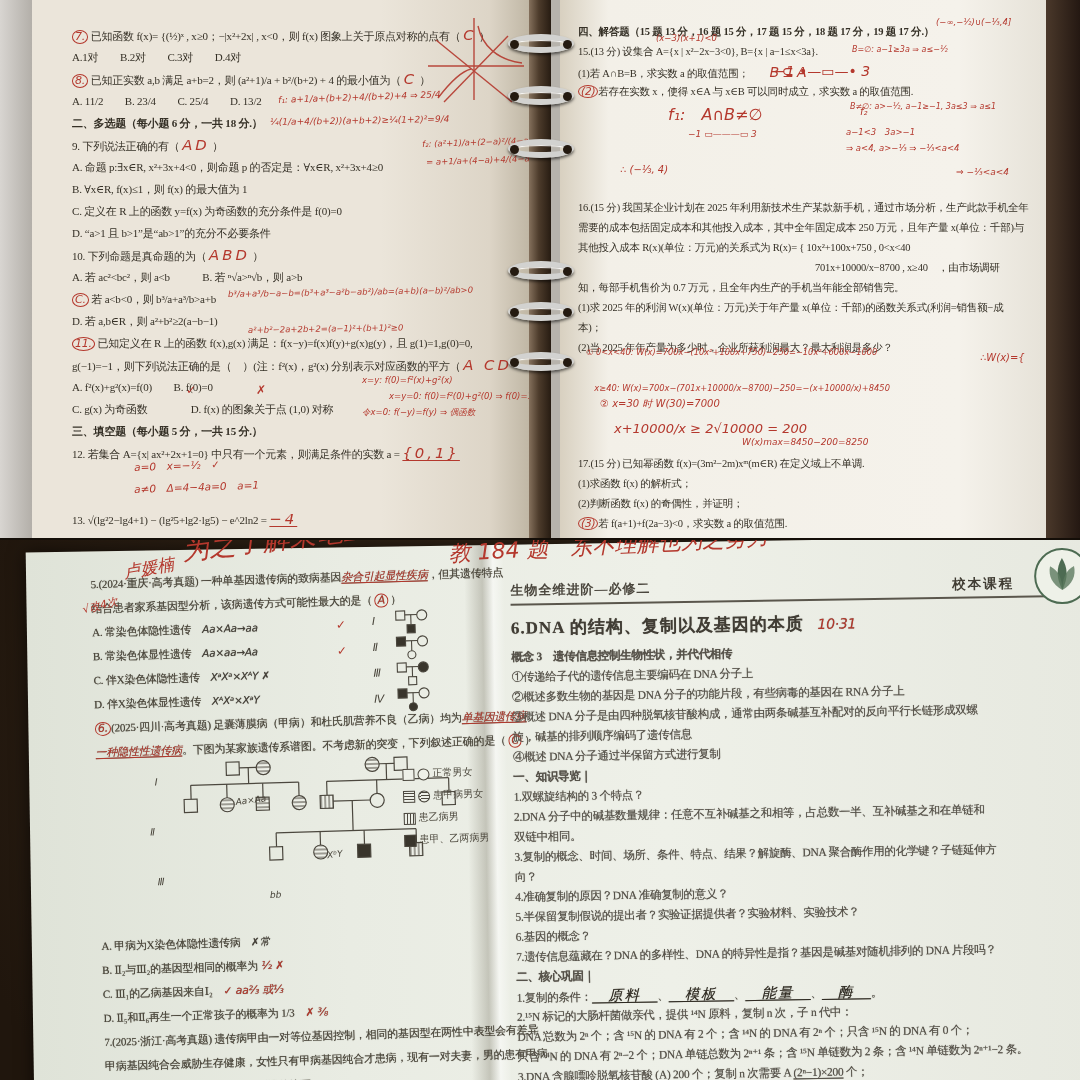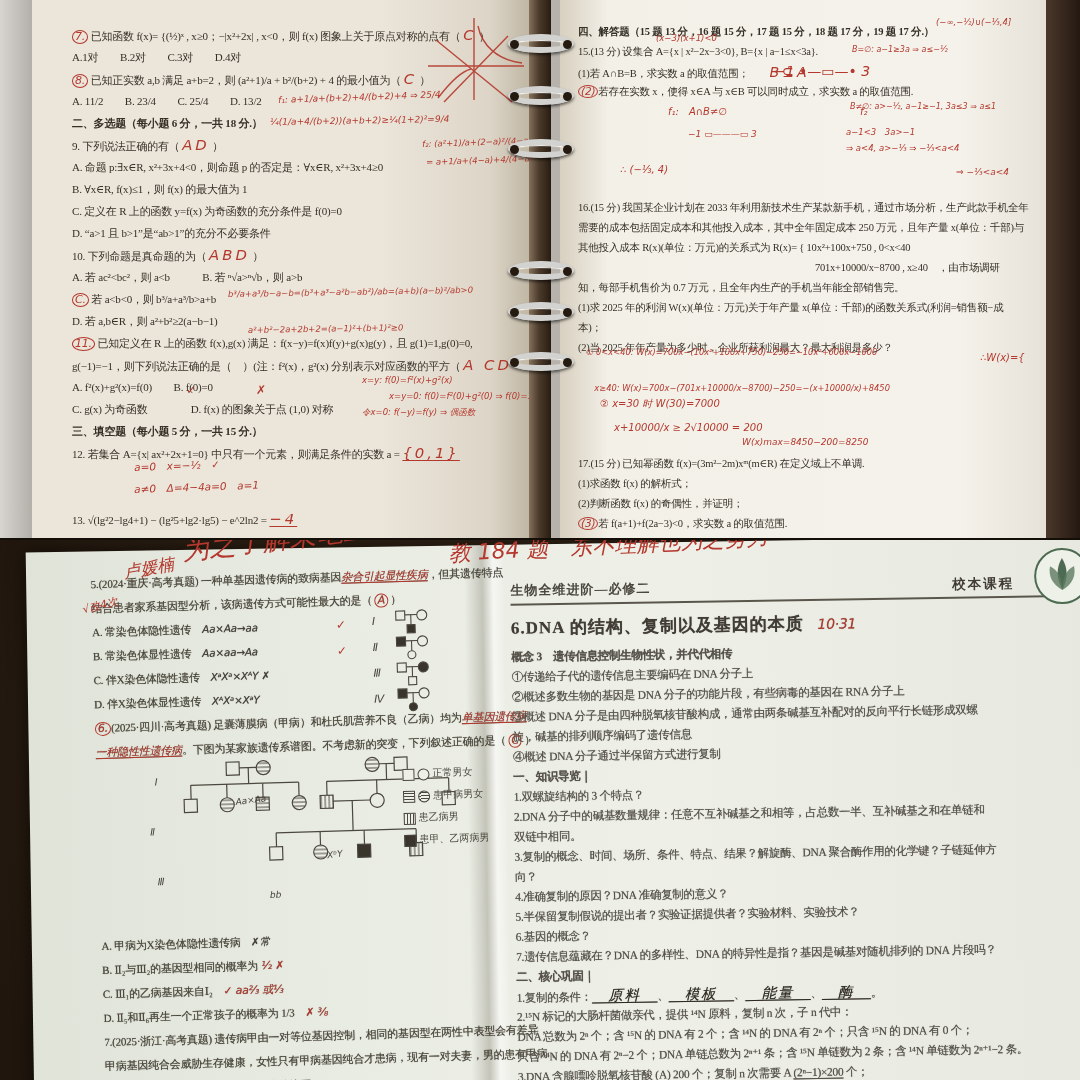--- a/index.html
+++ b/index.html
@@ -122,51 +122,51 @@
         <div class="scr" style="left: 102px; top: 484px; font-size: 10.5px; transform: rotate(-2deg);">a≠0　Δ=4−4a=0　a=1</div>
       </div>
 
     <div class="page-right">
       <div class="lines">
           <div class="tline sect"><span class="c-p">四、解答题（15 题 13 分，16 题 15 分，17 题 15 分，18 题 17 分，19 题 17 分.）</span></div>
           <div class="tline"><span class="c-p">15.(13 分) 设集合 A={x | x²−2x−3&lt;0}, B={x | a−1≤x&lt;3a}.</span></div>
           <div class="tline"><span class="c-p">(1)若 A∩B=B，求实数 a 的取值范围；　　</span><span class="c-r c-big">B⊆A</span></div>
           <div class="tline"><span class="c-r c-circ">(2)</span><span class="c-p">若存在实数 x，使得 x∈A 与 x∈B 可以同时成立，求实数 a 的取值范围.</span></div>
           <div class="tline" style="height: 96px;"></div>
-          <div class="tline"><span class="c-p">16.(15 分) 我国某企业计划在 2033 年利用新技术生产某款新手机，通过市场分析，生产此款手机全年</span></div>
+          <div class="tline"><span class="c-p">16.(15 分) 我国某企业计划在 2025 年利用新技术生产某款新手机，通过市场分析，生产此款手机全年</span></div>
           <div class="tline"><span class="c-p">需要的成本包括固定成本和其他投入成本，其中全年固定成本 250 万元，且年产量 x(单位：千部)与</span></div>
           <div class="tline"><span class="c-p">其他投入成本 R(x)(单位：万元)的关系式为 R(x)= { 10x²+100x+750 , 0&lt;x&lt;40</span></div>
           <div class="tline"><span class="c-p">　　　　　　　　　　　　　　　　　　　　　　　701x+10000/x−8700 , x≥40　，由市场调研</span></div>
           <div class="tline"><span class="c-p">知，每部手机售价为 0.7 万元，且全年内生产的手机当年能全部销售完。</span></div>
           <div class="tline"><span class="c-p">(1)求 2025 年的利润 W(x)(单位：万元)关于年产量 x(单位：千部)的函数关系式(利润=销售额−成</span></div>
           <div class="tline"><span class="c-p">本)；</span></div>
           <div class="tline"><span class="c-p">(2)当 2025 年年产量为多少时，企业所获利润最大？最大利润是多少？</span></div>
           <div class="tline" style="height: 96px;"></div>
           <div class="tline"><span class="c-p">17.(15 分) 已知幂函数 f(x)=(3m²−2m)xᵐ(m∈R) 在定义域上不单调.</span></div>
           <div class="tline"><span class="c-p">(1)求函数 f(x) 的解析式；</span></div>
           <div class="tline"><span class="c-p">(2)判断函数 f(x) 的奇偶性，并证明；</span></div>
           <div class="tline"><span class="c-r c-circ">(3)</span><span class="c-p">若 f(a+1)+f(2a−3)&lt;0，求实数 a 的取值范围.</span></div>
         </div>
     <div class="scr" style="left: 96px; top: 34px; font-size: 8.5px; transform: rotate(0deg);">(x−3)(x+1)&lt;0</div>
         <div class="scr" style="left: 376px; top: 18px; font-size: 8.5px; transform: rotate(0deg);">(−∞,−½)∪(−⅓,4]</div>
         <div class="scr" style="left: 292px; top: 46px; font-size: 8px; transform: rotate(0deg);">B=∅: a−1≥3a ⇒ a≤−½</div>
         <div class="scr" style="left: 290px; top: 62px; font-size: 8px; transform: rotate(0deg); margin-top: 41px;">B≠∅: a&gt;−½, a−1≥−1, 3a≤3 ⇒ a≤1</div>
         <div class="scr" style="left: 214px; top: 64px; font-size: 14px; transform: rotate(0deg);">−1 •—▭—• 3</div>
-        <div class="scr" style="left: 108px; top: 106px; font-size: 10px; transform: rotate(0deg); text-align: center;">f₁:　A∩B≠∅</div>
+        <div class="scr" style="left: 108px; top: 106px; font-size: 16px; transform: rotate(0deg); text-align: center;">f₁:　A∩B≠∅</div>
         <div class="scr" style="left: 300px; top: 106px; font-size: 10px; transform: rotate(0deg);">f₂</div>
         <div class="scr" style="left: 92px; top: 130px; font-size: 9px; transform: rotate(0deg); margin-left: 36px;">−1 ▭———▭ 3</div>
         <div class="scr" style="left: 286px; top: 128px; font-size: 8.5px; transform: rotate(0deg);">a−1&lt;3　3a&gt;−1</div>
         <div class="scr" style="left: 286px; top: 144px; font-size: 8.5px; transform: rotate(0deg);">⇒ a&lt;4, a&gt;−⅓ ⇒ −⅓&lt;a&lt;4</div>
         <div class="scr" style="left: 60px; top: 164px; font-size: 10px; transform: rotate(0deg);">∴ (−⅓, 4)</div>
         <div class="scr" style="left: 396px; top: 168px; font-size: 9px; transform: rotate(0deg);">⇒ −⅓&lt;a&lt;4</div>
         <div class="scr" style="left: 26px; top: 348px; font-size: 8.3px; transform: rotate(0deg);">① 0&lt;x&lt;40: W(x)=700x−(10x²+100x+750)−250=−10x²+600x−1000</div>
         <div class="scr" style="left: 26px; top: 366px; font-size: 8.3px; transform: rotate(0deg); margin-top: 18px;">　x≥40: W(x)=700x−(701x+10000/x−8700)−250=−(x+10000/x)+8450</div>
         <div class="scr" style="left: 420px; top: 352px; font-size: 10px; transform: rotate(0deg);">∴W(x)={</div>
         <div class="scr" style="left: 40px; top: 398px; font-size: 10px; transform: rotate(0deg);">② x=30 时 W(30)=7000</div>
-        <div class="scr" style="left: 54px; top: 422px; font-size: 10px; transform: rotate(0deg);">x+10000/x ≥ 2√10000 = 200</div>
+        <div class="scr" style="left: 54px; top: 422px; font-size: 13px; transform: rotate(0deg);">x+10000/x ≥ 2√10000 = 200</div>
         <div class="scr" style="left: 182px; top: 438px; font-size: 9px; transform: rotate(0deg);">W(x)max=8450−200=8250</div>
       </div>
 
     <div class="spine"></div>
     <div class="ring" style="top:34px"></div>
     <div class="ring" style="top:86px"></div>
     <div class="ring" style="top:139px"></div>
     <div class="ring" style="top:261px"></div>
     <div class="ring" style="top:302px"></div>
     <div class="ring" style="top:352px"></div>

